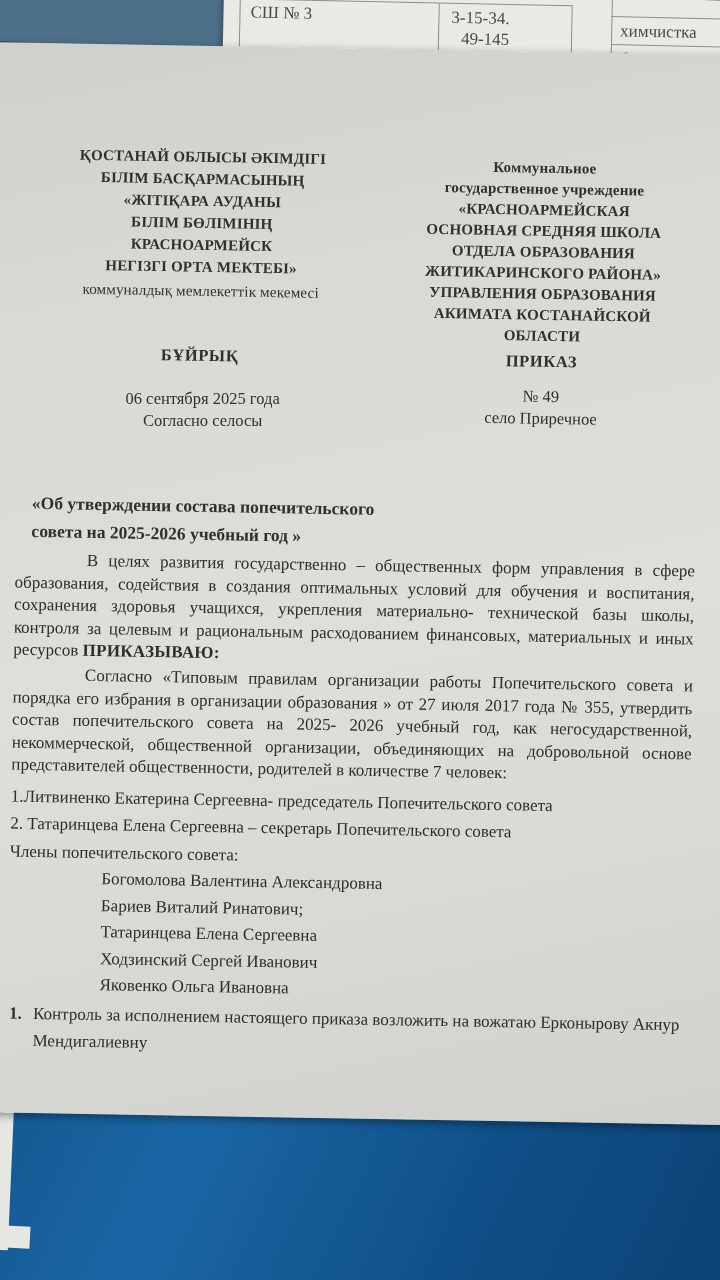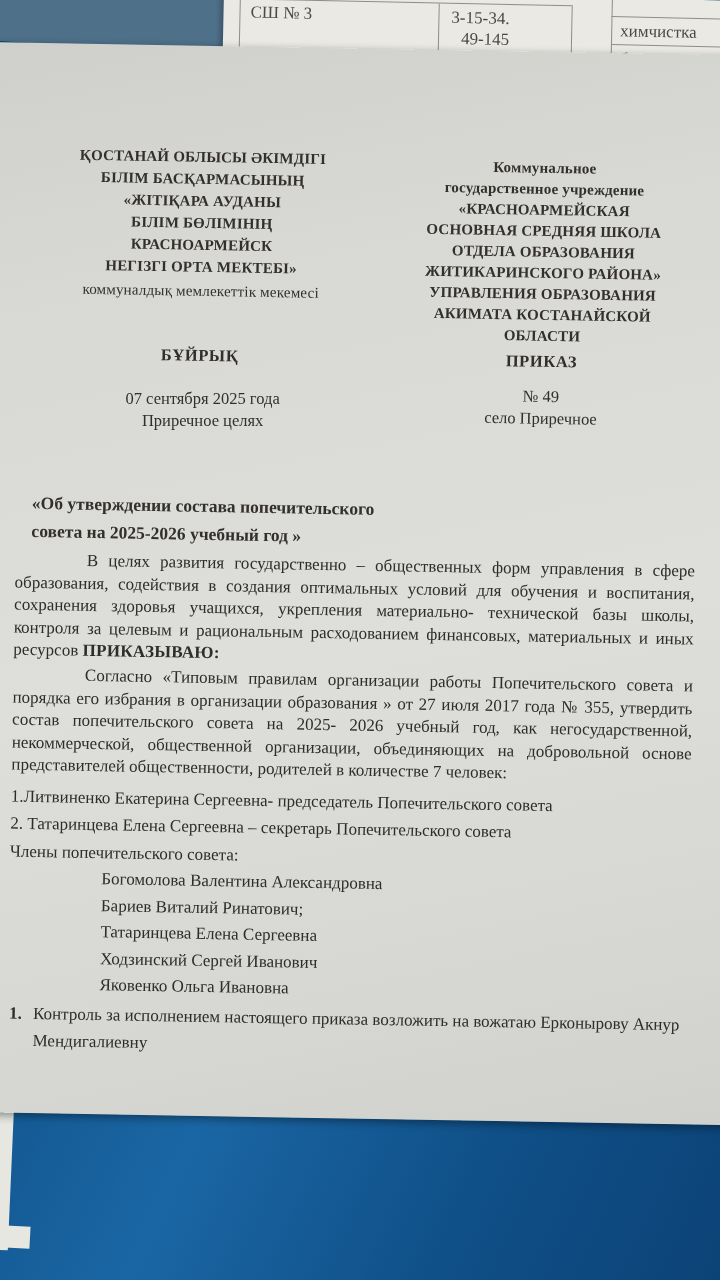--- a/index.html
+++ b/index.html
@@ -125,22 +125,22 @@
     <div>ЖИТИКАРИНСКОГО РАЙОНА»</div>
     <div>УПРАВЛЕНИЯ ОБРАЗОВАНИЯ</div>
     <div>АКИМАТА КОСТАНАЙСКОЙ</div>
     <div>ОБЛАСТИ</div>
   </div>
 
   <div class="order-label-kk">БҰЙРЫҚ</div>
   <div class="order-label-ru">ПРИКАЗ</div>
 
   <div class="date-block">
-    <div>07 сентября 2025 года</div>
-    <div>Приречное целях</div>
+    <div>06 сентября 2025 года</div>
+    <div>Согласно селосы</div>
   </div>
 
   <div class="num-block">
     <div>№ 49</div>
     <div>село Приречное</div>
   </div>
 
   <div class="doc-title">
     <div>«Об утверждении состава  попечительского</div>
     <div>совета на 2025-2026 учебный год »</div>

